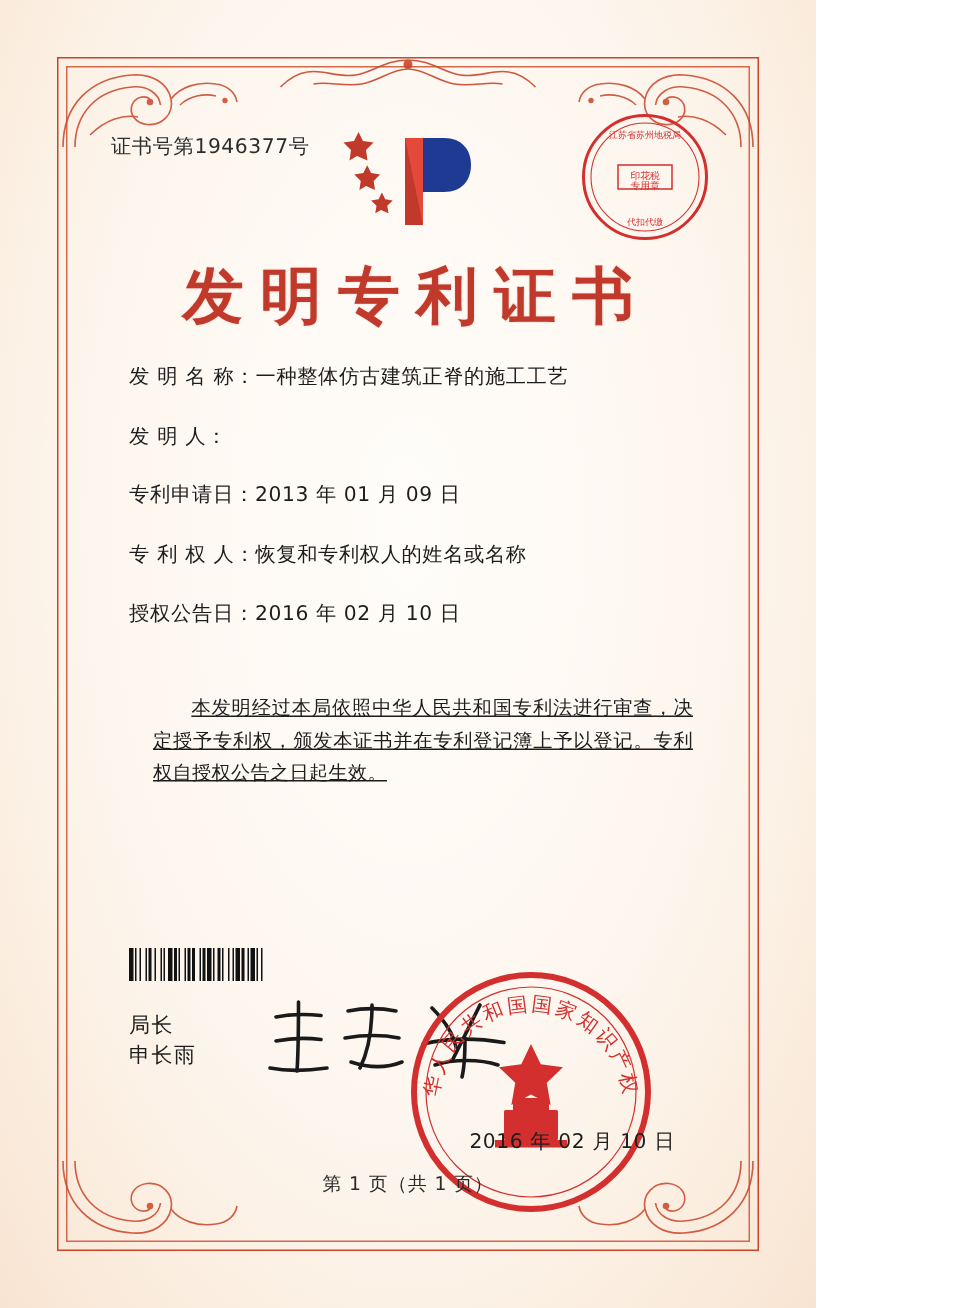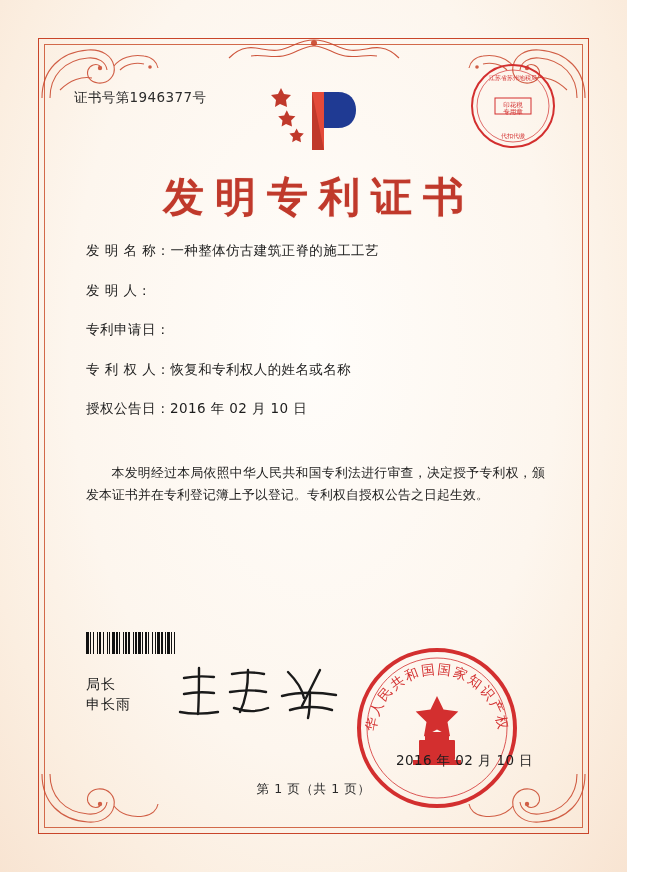--- a/index.html
+++ b/index.html
@@ -9,21 +9,21 @@
   body {
     width: 650px;
     height: 872px;
     background: #ffffff;
     font-family: "Liberation Serif", "DejaVu Serif", serif;
     overflow: hidden;
   }
 
   .certificate {
     position: relative;
-    width: 627px;
+    width: 544px;
     height: 872px;
     background:
       radial-gradient(ellipse at 50% 40%, #fffdfa 0%, #fdf6ee 55%, #fbeee0 78%, #f8e4d2 100%);
     box-sizing: border-box;
     overflow: hidden;
   }
 
   
   .border-outer {
     position: absolute;
@@ -92,21 +92,21 @@
     transform: translateX(-50%);
     width: 96px;
     height: 78px;
   }
   .logo svg { width: 100%; height: 100%; display:block; }
 
   
   .stamp-top {
     position: absolute;
     right: 10px;
-    top: 0;
+    top: 12px;
     width: 88px;
     height: 88px;
   }
   .stamp-top svg { width:100%; height:100%; display:block; }
 
   .title {
     position: absolute;
     left: 0;
     right: 0;
     top: 108px;
@@ -150,23 +150,24 @@
     left: 26px;
     right: 22px;
     top: 400px;
     font-size: 12.8px;
     line-height: 21.5px;
     color: #1d1d1d;
     text-align: justify;
     font-family: "DejaVu Sans", "Liberation Sans", sans-serif;
   }
   .body-text p {
-    margin: 0 0 2px 0;
+    margin: 0 0 2px 16px;
     text-indent: 25.6px;
     letter-spacing: 0.2px;
+    text-decoration: underline;
   }
 
   
   .barcode {
     position: absolute;
     left: 26px;
     top: 570px;
     width: 156px;
     height: 22px;
     display: flex;
@@ -325,20 +326,21 @@
     <div class="fields">
       <div class="field-row">
         <span class="field-label">发 明 名 称：</span>
         <span class="field-value">一种整体仿古建筑正脊的施工工艺</span>
       </div>
       <div class="field-row">
         <span class="field-label">发 明 人：</span>
       </div>
       <div class="field-row">
         <span class="field-label">专利申请日：</span>
+        <span class="field-value">2013 年 01 月 09 日</span>
       </div>
       <div class="field-row">
         <span class="field-label">专 利 权 人：</span>
         <span class="field-value">恢复和专利权人的姓名或名称</span>
       </div>
       <div class="field-row">
         <span class="field-label">授权公告日：</span>
         <span class="field-value">2016 年 02 月 10 日</span>
       </div>
     </div>

